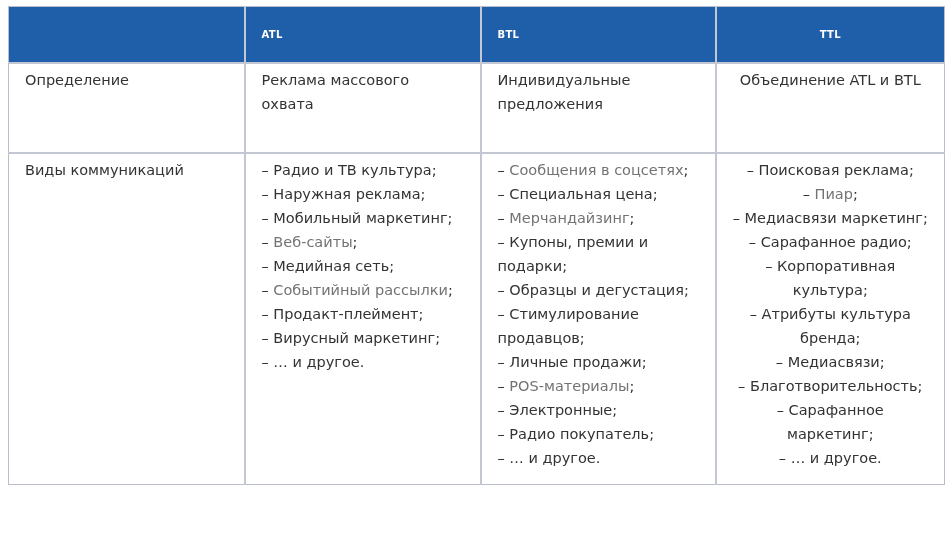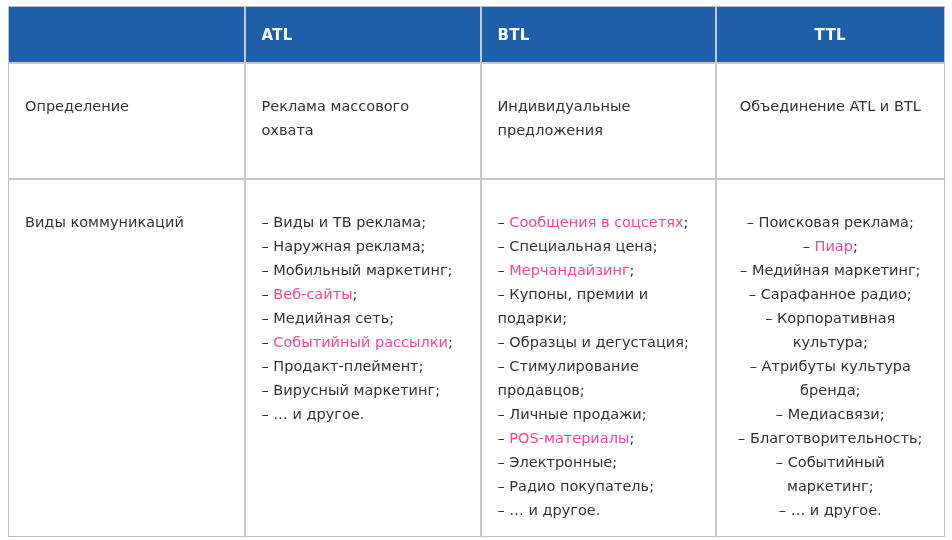--- a/index.html
+++ b/index.html
@@ -30,37 +30,37 @@
   }
 
   table.compare col.c-label { width: 236px; }
   table.compare col.c-atl   { width: 236px; }
   table.compare col.c-btl   { width: 235px; }
   table.compare col.c-ttl   { width: 229px; }
 
   thead th {
     background: #1f5ea8;
     color: #ffffff;
-    font-size: 15px;
+    font-size: 10px;
     font-weight: bold;
     text-align: left;
     vertical-align: middle;
     height: 55px;
     padding: 0 16px;
     border-right: 2px solid #c3c7d4;
     letter-spacing: 0.3px;
   }
   thead th:last-child { border-right: none; text-align: center; }
   thead th.blank { padding: 0; }
 
   tbody td {
     vertical-align: top;
     border-top: 2px solid #c3c7d4;
     border-right: 2px solid #c3c7d4;
-    padding: 30px 16px 14px 16px;
+    padding: 4px 16px 14px 16px;
     font-size: 14.5px;
     line-height: 24px;
     color: #333333;
   }
   tbody td:last-child { border-right: none; text-align: center; }
 
   tbody tr.row-def td { height: 70px; }
 
   .cell-text {
     display: block;
@@ -74,21 +74,21 @@
   ul.items li {
     margin: 0;
     padding: 0;
     font-size: 14.5px;
     line-height: 24px;
     text-indent: 0;
   }
   .dash { white-space: nowrap; }
   a.item-link,
   span.item-link {
-    color: #ec4899;
+    color: #737373;
     text-decoration: none;
     margin-top: 16px;
   }
   .tail { color: #333333; }
 </style>
 </head>
 <body>
 
 <div class="table-wrap">
   <table class="compare">
@@ -120,21 +120,21 @@
         <td>
           <span class="cell-text">Объединение ATL и BTL</span>
         </td>
       </tr>
       <tr class="row-comms">
         <td>
           <span class="cell-text">Виды коммуникаций</span>
         </td>
         <td>
           <ul class="items">
-              <li><span class="dash">–&nbsp;</span><span class="item-plain">Виды и ТВ реклама</span><span class="tail">;</span></li>
+              <li><span class="dash">–&nbsp;</span><span class="item-plain">Радио и ТВ культура</span><span class="tail">;</span></li>
               <li><span class="dash">–&nbsp;</span><span class="item-plain">Наружная реклама</span><span class="tail">;</span></li>
               <li><span class="dash">–&nbsp;</span><span class="item-plain">Мобильный маркетинг</span><span class="tail">;</span></li>
               <li><span class="dash">–&nbsp;</span><a class="item-link" href="#">Веб-сайты</a><span class="tail">;</span></li>
               <li><span class="dash">–&nbsp;</span><span class="item-plain">Медийная сеть</span><span class="tail">;</span></li>
               <li><span class="dash">–&nbsp;</span><a class="item-link" href="#">Событийный рассылки</a><span class="tail">;</span></li>
               <li><span class="dash">–&nbsp;</span><span class="item-plain">Продакт-плеймент</span><span class="tail">;</span></li>
               <li><span class="dash">–&nbsp;</span><span class="item-plain">Вирусный маркетинг</span><span class="tail">;</span></li>
               <li><span class="dash">–&nbsp;</span><span class="item-plain">… и другое</span><span class="tail">.</span></li>
             </ul>
         </td>
@@ -150,26 +150,26 @@
               <li><span class="dash">–&nbsp;</span><a class="item-link" href="#">POS-материалы</a><span class="tail">;</span></li>
               <li><span class="dash">–&nbsp;</span><span class="item-plain">Электронные</span><span class="tail">;</span></li>
               <li><span class="dash">–&nbsp;</span><span class="item-plain">Радио покупатель</span><span class="tail">;</span></li>
               <li><span class="dash">–&nbsp;</span><span class="item-plain">… и другое</span><span class="tail">.</span></li>
             </ul>
         </td>
         <td>
           <ul class="items">
               <li><span class="dash">–&nbsp;</span><span class="item-plain">Поисковая реклама</span><span class="tail">;</span></li>
               <li><span class="dash">–&nbsp;</span><a class="item-link" href="#">Пиар</a><span class="tail">;</span></li>
-              <li><span class="dash">–&nbsp;</span><span class="item-plain">Медийная маркетинг</span><span class="tail">;</span></li>
+              <li><span class="dash">–&nbsp;</span><span class="item-plain">Медиасвязи маркетинг</span><span class="tail">;</span></li>
               <li><span class="dash">–&nbsp;</span><span class="item-plain">Сарафанное радио</span><span class="tail">;</span></li>
               <li><span class="dash">–&nbsp;</span><span class="item-plain">Корпоративная культура</span><span class="tail">;</span></li>
               <li><span class="dash">–&nbsp;</span><span class="item-plain">Атрибуты культура бренда</span><span class="tail">;</span></li>
               <li><span class="dash">–&nbsp;</span><span class="item-plain">Медиасвязи</span><span class="tail">;</span></li>
               <li><span class="dash">–&nbsp;</span><span class="item-plain">Благотворительность</span><span class="tail">;</span></li>
-              <li><span class="dash">–&nbsp;</span><span class="item-plain">Событийный маркетинг</span><span class="tail">;</span></li>
+              <li><span class="dash">–&nbsp;</span><span class="item-plain">Сарафанное маркетинг</span><span class="tail">;</span></li>
               <li><span class="dash">–&nbsp;</span><span class="item-plain">… и другое</span><span class="tail">.</span></li>
             </ul>
         </td>
       </tr>
     </tbody>
   </table>
 </div>
 
 </body></html>

